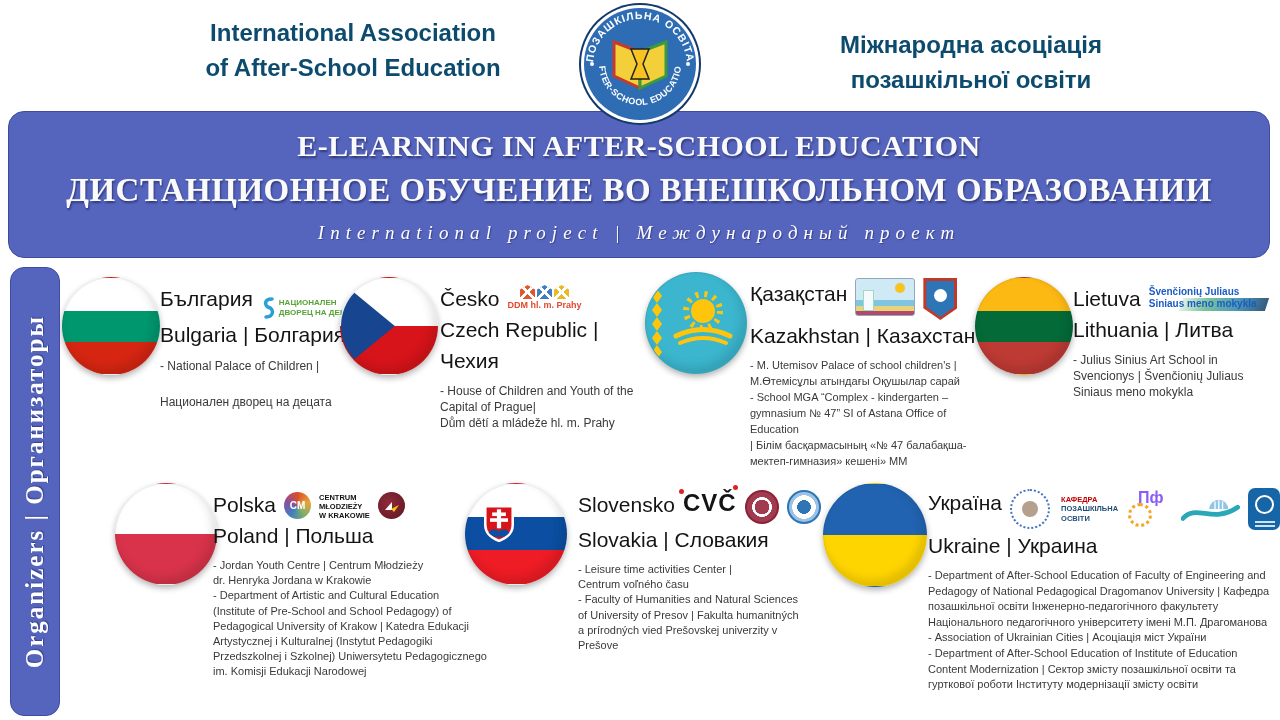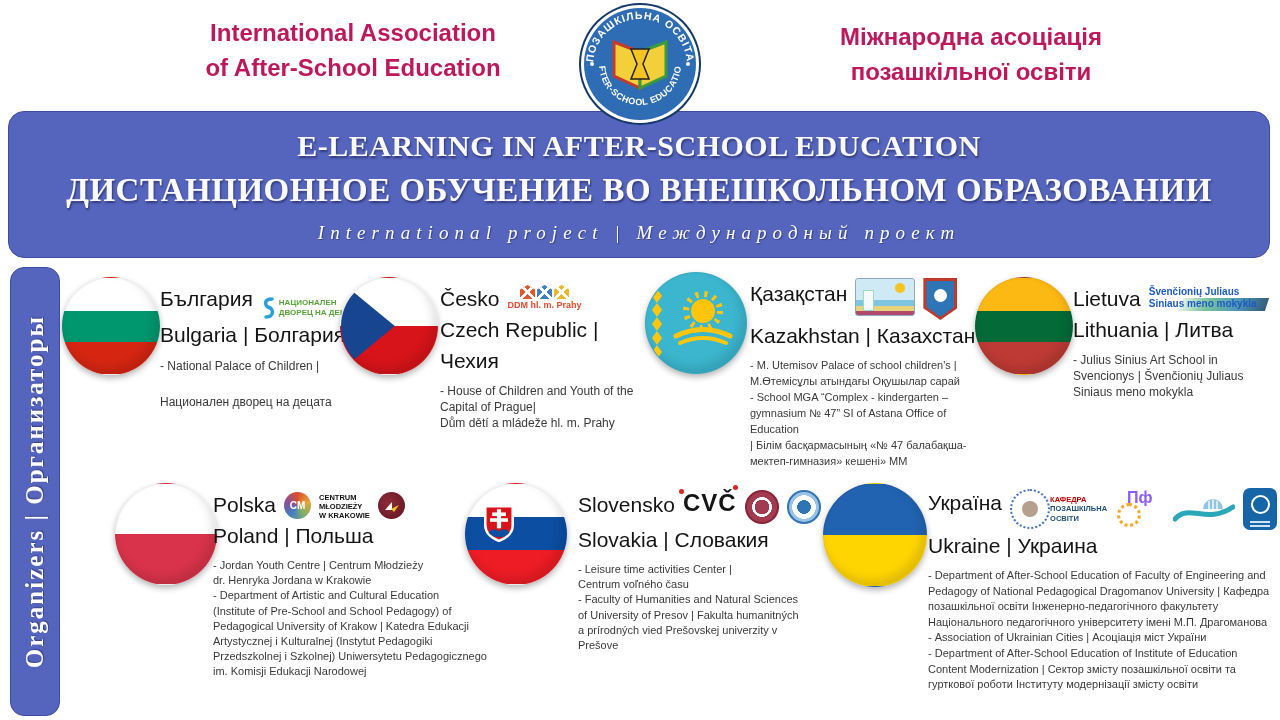--- a/index.html
+++ b/index.html
@@ -2,21 +2,21 @@
 <html><head>
 <meta charset="utf-8">
 <style>
   html,body{margin:0;padding:0;background:#fff;}
   .slide{position:relative;width:1280px;height:720px;background:#fff;overflow:hidden;
          font-family:"Liberation Sans",sans-serif;color:#222;}
   .abs{position:absolute;}
   .pre{white-space:pre-line;}
 
   
-  .hdr-title{font-weight:bold;color:#be185d;font-size:24px;line-height:1.45;text-align:center;}
+  .hdr-title{font-weight:bold;color:#0c4a6e;font-size:24px;line-height:1.45;text-align:center;}
   .badge{left:578px;top:2px;z-index:6;}
 
   
   .banner{left:8px;top:111px;width:1262px;height:147px;background:#5565bd;
           border:1px solid #3d4ba3;border-radius:16px;z-index:2;
           display:flex;flex-direction:column;align-items:center;padding-top:17px;box-sizing:border-box;}
   .banner .l1,.banner .l2{font-family:"Liberation Serif","DejaVu Serif",serif;font-weight:bold;color:#fafafa;
           text-shadow:1px 2px 2px rgba(15,15,60,.5);letter-spacing:.5px;}
   .banner .l1{font-size:30px;}
   .banner .l2{font-size:33px;margin-top:9px;}
@@ -83,21 +83,21 @@
             color:#fff;font-weight:bold;font-size:10px;margin-top:3px;}
   .cm-txt{font-size:7.5px;font-weight:bold;color:#111;line-height:1.2;margin-top:4px;}
   .bird-circle{width:27px;height:27px;border-radius:50%;background:radial-gradient(circle at 40% 40%,#8e2a3a,#5f1620);
             display:flex;align-items:center;justify-content:center;margin-top:3px;}
   .cvc{position:relative;font-weight:bold;font-size:24px;color:#141414;letter-spacing:1px;line-height:28px;}
   .cvc::before{content:"";position:absolute;left:-4px;top:0;width:5px;height:5px;border-radius:50%;background:#d22;}
   .cvc::after{content:"";position:absolute;right:-1px;top:-4px;width:5px;height:5px;border-radius:50%;background:#d22;}
   .seal{width:30px;height:30px;border-radius:50%;margin-top:1px;}
   .seal-m{border:2px solid #8a2438;background:radial-gradient(circle,#a23a50 0 34%,#fff 35% 46%,#a23a50 47% 100%);}
   .seal-b{border:2px solid #2e75b6;background:radial-gradient(circle,#2e75b6 0 32%,#fff 33% 55%,#9cc3e5 56% 100%);}
-  .kaf{display:flex;align-items:center;gap:0;margin-top:2px;}
+  .kaf{display:flex;align-items:center;gap:11px;margin-top:2px;}
   .kaf .face{width:36px;height:36px;border-radius:50%;border:2px dotted #4472c4;background:#fff;position:relative;}
   .kaf .face::before{content:"";position:absolute;left:50%;top:50%;width:16px;height:16px;margin:-8px 0 0 -8px;
         border-radius:50%;background:#b5a08e;}
   .kaf-t1{color:#c00000;font-weight:bold;font-size:7.5px;line-height:1.25;}
   .kaf-t2{color:#1f4e79;font-weight:bold;font-size:7.5px;line-height:1.25;}
   .uf-logo{position:relative;width:50px;height:40px;margin-top:2px;}
   .uf-pf{position:absolute;left:12px;top:0;color:#8b5cf6;font-weight:bold;font-size:16px;}
   .uf-gear{position:absolute;left:2px;top:14px;width:18px;height:18px;border:3px dotted #f5a623;border-radius:50%;}
   .tile{width:34px;height:42px;border-radius:7px;background:#1565a7;position:relative;margin-top:1px;}
   .tile::before{content:"";position:absolute;left:50%;top:7px;width:15px;height:15px;margin-left:-9px;
@@ -125,21 +125,21 @@
     <text font-size="9" font-weight="bold" fill="#fff" letter-spacing="0.5" font-family="Liberation Sans, sans-serif">
       <textPath href="#arcBot" startOffset="50%" text-anchor="middle">AFTER-SCHOOL EDUCATION</textPath>
     </text>
     <circle cx="14" cy="62" r="2" fill="#fff"></circle>
       <circle cx="110" cy="62" r="2" fill="#fff"></circle>
     <path d="M62 50 L36 40 L36 74 L62 86 Z" fill="#f3cf3a" stroke="#c43a2e" stroke-width="3"></path>
     <path d="M62 50 L88 40 L88 74 L62 86 Z" fill="#f3cf3a" stroke="#3a9a3f" stroke-width="3"></path>
     <path d="M53 47 h18 l-6 15 6 15 h-18 l6 -15 Z" fill="#f7c320" stroke="#222" stroke-width="1.5"></path>
   </svg>
 
-  <div class="abs hdr-title pre" style="left:758px;top:20px;width:426px;">Міжнародна асоціація
+  <div class="abs hdr-title pre" style="left:758px;top:28px;width:426px;">Міжнародна асоціація
 позашкільної освіти</div>
 
   <div class="abs banner">
     <div class="l1">E-LEARNING IN AFTER-SCHOOL EDUCATION</div>
     <div class="l2">ДИСТАНЦИОННОЕ ОБУЧЕНИЕ ВО ВНЕШКОЛЬНОМ ОБРАЗОВАНИИ</div>
     <div class="l3">International project | Международный проект</div>
   </div>
 
   <div class="abs sidebar">
     <span>Organizers | Организаторы</span>

